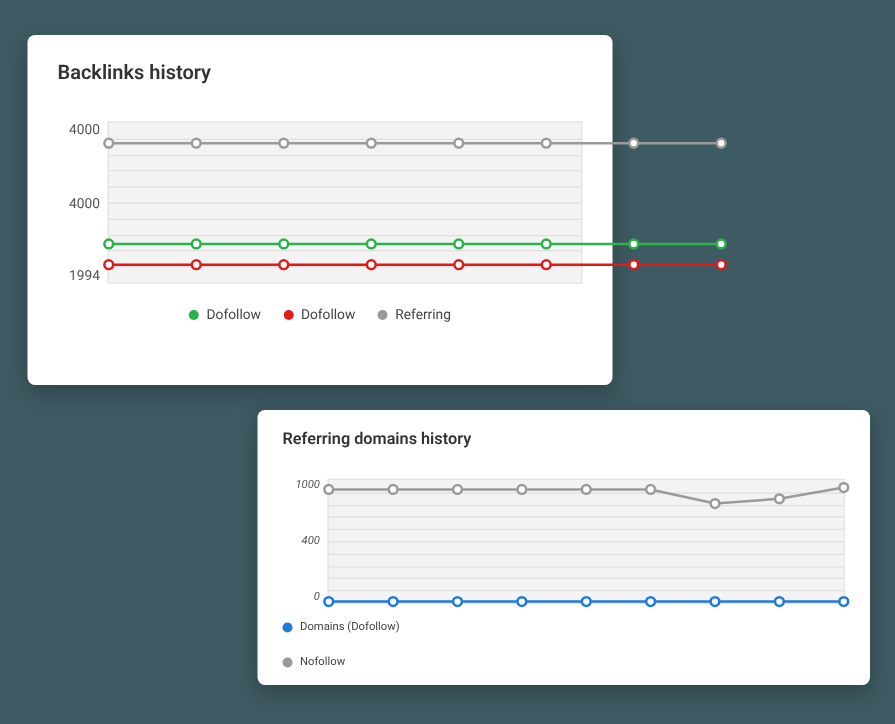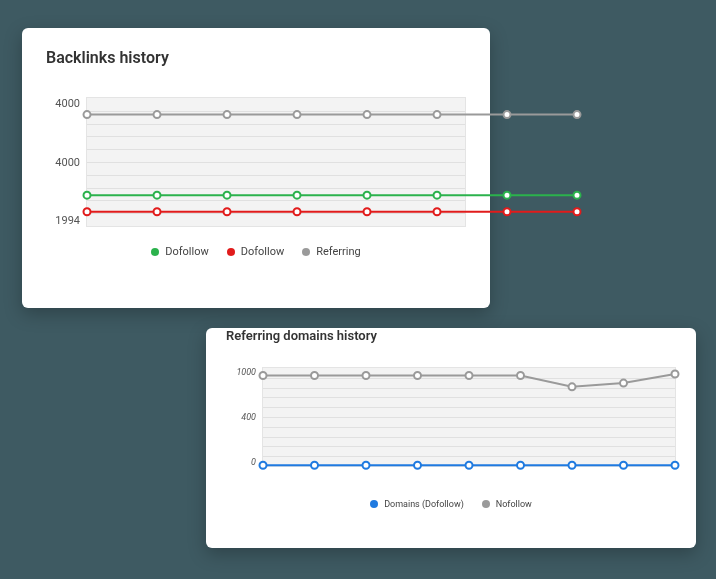--- a/index.html
+++ b/index.html
@@ -10,33 +10,33 @@
     position:relative;
   }
   .card{
     position:absolute;
     background:#ffffff;
     border-radius:6px;
     box-shadow:0 6px 18px rgba(0,0,0,0.25);
     box-sizing:border-box;
   }
   .card1{left:22px;top:28px;width:468px;height:280px;padding:20px 24px;}
-  .card2{left:206px;top:328px;width:490px;height:220px;padding:0 20px;}
+  .card2{left:206px;top:328px;width:490px;height:220px;padding:16px 20px;}
   .title{font-size:16px;color:#333;font-weight:600;margin:0 0 10px 0;}
   .card2 .title{font-size:13px;}
   .plot-wrap{display:flex;}
   .yaxis{display:flex;flex-direction:column;justify-content:space-between;font-size:11px;color:#555;text-align:right;padding-right:6px;box-sizing:border-box;}
   .card1 .yaxis{height:130px;width:40px;margin-top:20px;}
   .card2 .yaxis{height:100px;width:36px;margin-top:14px;font-size:9px;font-style:italic;}
   .plot{position:relative;flex:1;background:#f3f3f3;border:1px solid #e4e4e4;box-sizing:border-box;overflow:visible;}
   .card1 .plot{height:130px;margin-top:20px;}
   .card2 .plot{height:100px;margin-top:14px;}
   .grid-line{position:absolute;left:0;right:0;height:1px;background:#e0e0e0;}
   .legend{display:flex;justify-content:center;gap:18px;margin-top:18px;font-size:11px;color:#444;}
-  .card2 .legend{font-size:9px;margin-top:32px;}
+  .card2 .legend{font-size:9px;margin-top:14px;flex-direction:column;}
   .legend-item{display:flex;align-items:center;gap:6px;}
   .dot{width:8px;height:8px;border-radius:50%;}
   svg{position:absolute;left:0;top:0;overflow:visible;}
 </style>
 </head>
 <body>
 
 <div class="card card1">
   <div class="title">Backlinks history</div>
   <div class="plot-wrap">

